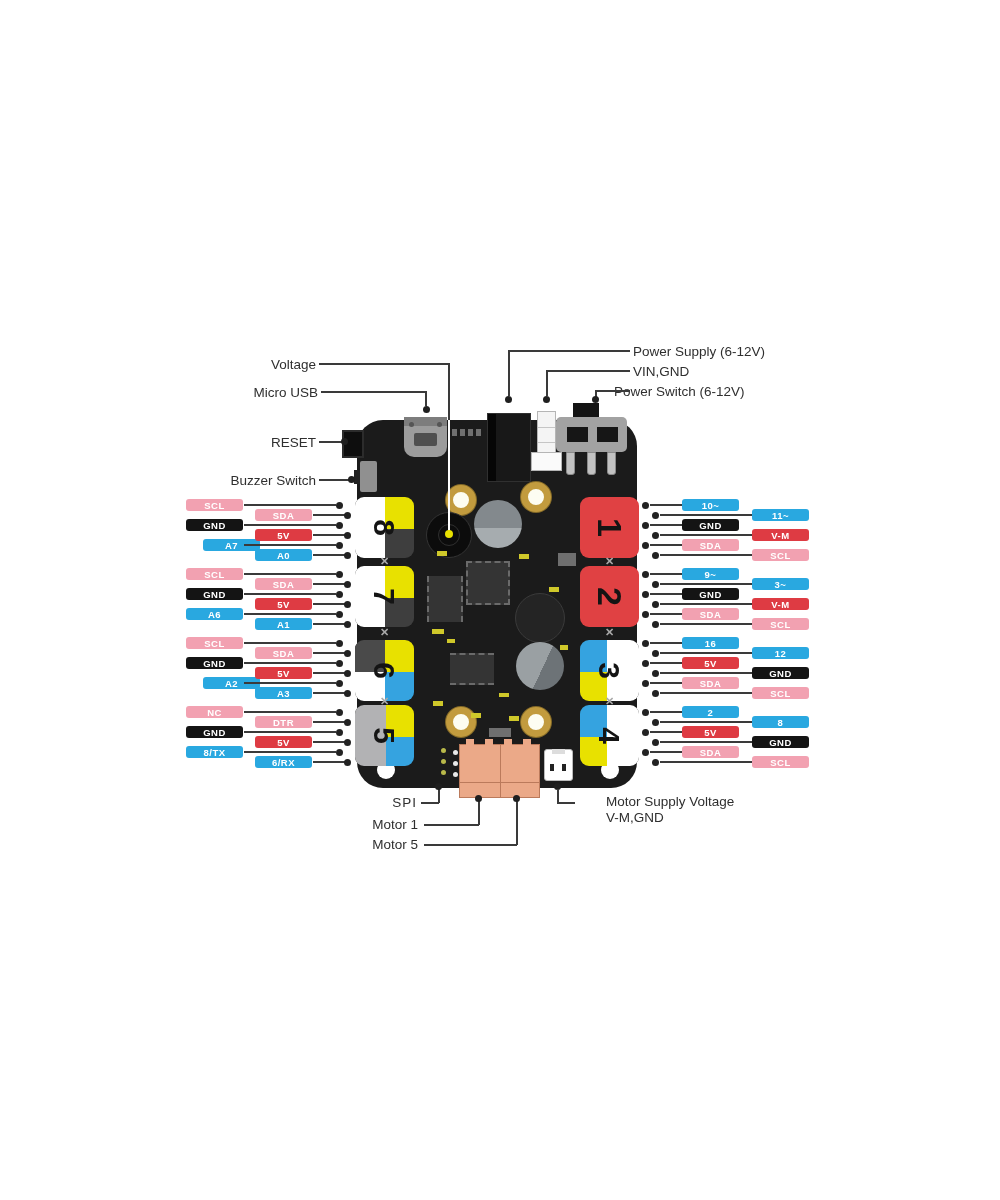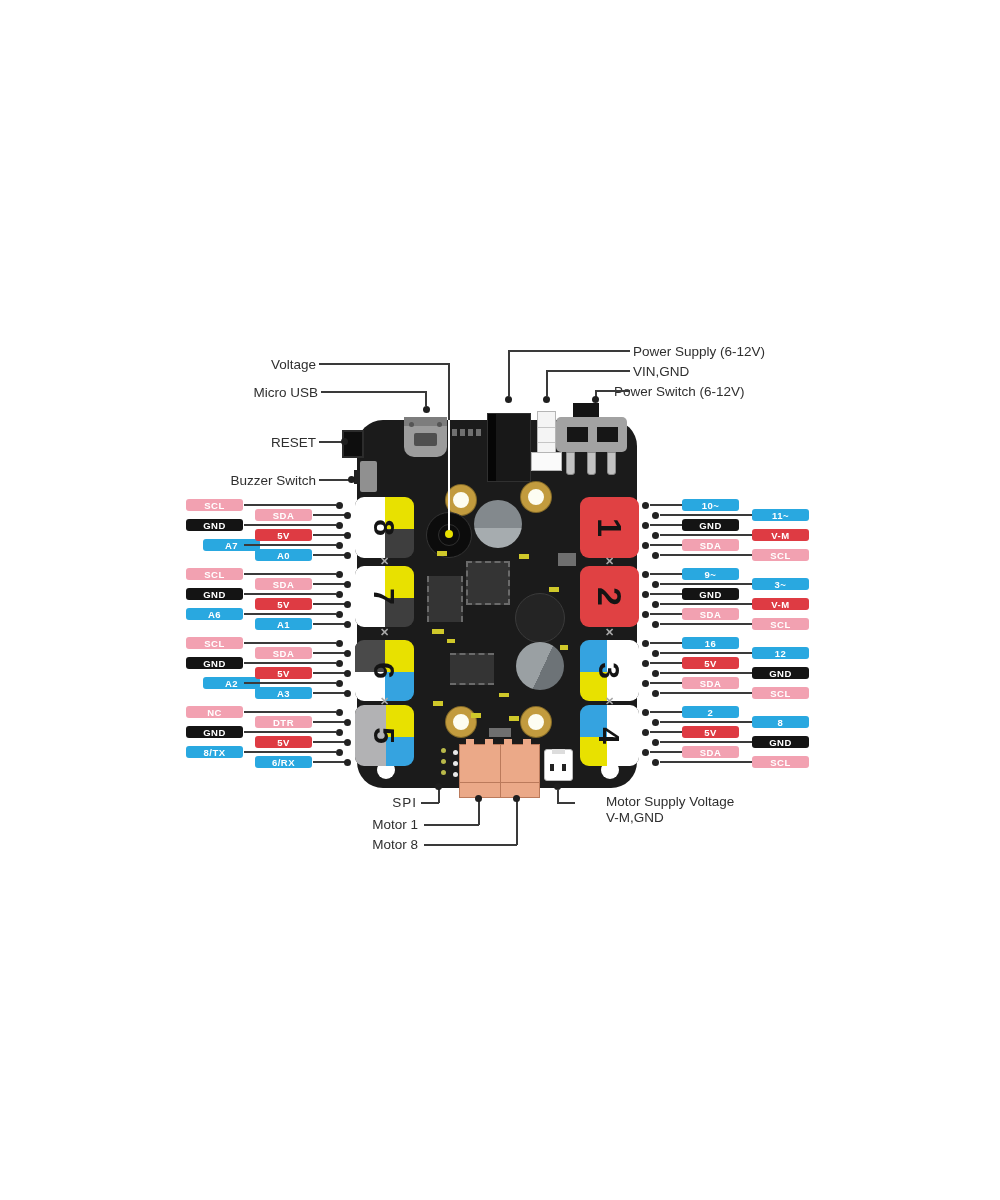--- a/index.html
+++ b/index.html
@@ -221,21 +221,21 @@
   <div class="co r" style="left:370px;top:795px;width:47px;letter-spacing:1px;">SPI</div>
   <div class="cl" style="left:421px;top:802px;width:18px;height:1.5px;"></div>
   <div class="cl" style="left:438px;top:789px;width:1.5px;height:14px;"></div>
   <div class="dot" style="left:435px;top:783px;"></div>
 
   <div class="co r" style="left:360px;top:817px;width:58px;">Motor 1</div>
   <div class="cl" style="left:424px;top:824px;width:55px;height:1.5px;"></div>
   <div class="cl" style="left:478px;top:801px;width:1.5px;height:24px;"></div>
   <div class="dot" style="left:475px;top:795px;"></div>
 
-  <div class="co r" style="left:360px;top:837px;width:58px;">Motor 8</div>
+  <div class="co r" style="left:360px;top:837px;width:58px;">Motor 5</div>
   <div class="cl" style="left:424px;top:844px;width:93px;height:1.5px;"></div>
   <div class="cl" style="left:516px;top:801px;width:1.5px;height:44px;"></div>
   <div class="dot" style="left:513px;top:795px;"></div>
 
   <div class="dot" style="left:554px;top:783px;"></div>
   <div class="cl" style="left:557px;top:789px;width:1.5px;height:14px;"></div>
   <div class="cl" style="left:557px;top:802px;width:18px;height:1.5px;"></div>
   <div class="co" style="left:606px;top:794px;">
     <div>Motor Supply Voltage</div>
     <div>V-M,GND</div>

